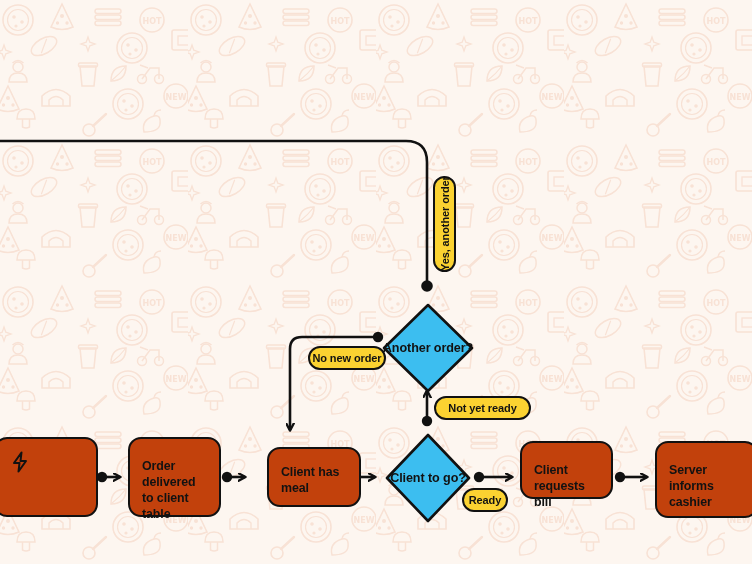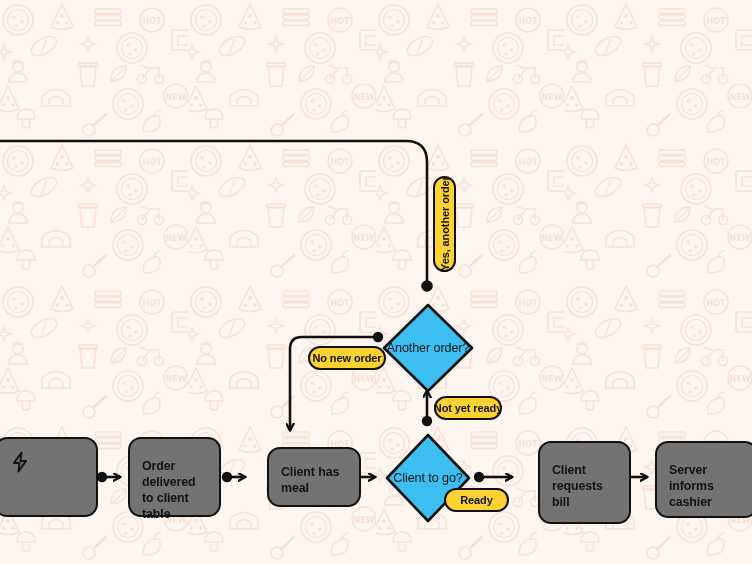--- a/index.html
+++ b/index.html
@@ -15,21 +15,21 @@
   }
   .bg-pattern{position:absolute;inset:0;width:752px;height:564px;z-index:0;pointer-events:none;}
   .layer{position:absolute;inset:0;width:752px;height:564px;}
   .edges{z-index:1;}
   .nodes{z-index:2;}
 
   
   .node{
     position:absolute;
     box-sizing:border-box;
-    background:#737373;
+    background:#c2410c;
     border:2.6px solid #111111;
     border-radius:13px;
     padding:10px 12px 12px 12px;
     display:flex;flex-direction:column;
     justify-content:flex-start;
   }
   .node .bolt{display:block;margin:2px 0 8px 2px;}
   .node .label{
     font-size:12.4px;
     font-weight:700;
@@ -40,21 +40,21 @@
   }
 
   
   .diamond{
     position:absolute;
     display:flex;align-items:center;justify-content:center;
   }
   .diamond svg{position:absolute;inset:0;}
   .diamond .dlabel{
     position:relative;z-index:2;
-    font-size:12.6px;font-weight:400;color:#121212;
+    font-size:12.6px;font-weight:700;color:#121212;
     letter-spacing:-0.1px;white-space:nowrap;
   }
 
   
   .pill{
     position:absolute;
     box-sizing:border-box;
     background:#FBD231;
     border:2.6px solid #111111;
     border-radius:999px;
@@ -250,21 +250,21 @@
 to client table</div>
     </div>
 
     <div class="node" style="left:253px;top:447px;width:94px;height:60px;margin-left:14px;">
       <svg class="bolt" width="20" height="22" viewBox="0 0 20 22" style="margin-bottom:4px;">
         <path d="M11.5 1.5 L4 12 L9.5 12 L8.5 20.5 L16 10 L10.5 10 Z" fill="none" stroke="#111111" stroke-width="2" stroke-linejoin="round"></path>
       </svg>
       <div class="label">Client has meal</div>
     </div>
 
-    <div class="node" style="left:538px;top:441px;width:93px;height:83px;">
+    <div class="node" style="left:520px;top:441px;width:93px;height:58px;">
       <svg class="bolt" width="20" height="22" viewBox="0 0 20 22">
         <path d="M11.5 1.5 L4 12 L9.5 12 L8.5 20.5 L16 10 L10.5 10 Z" fill="none" stroke="#111111" stroke-width="2" stroke-linejoin="round"></path>
       </svg>
       <div class="label">Client requests
 bill</div>
     </div>
 
     <div class="node" style="left:655px;top:441px;width:103px;height:77px;">
       <svg class="bolt" width="20" height="22" viewBox="0 0 20 22">
         <path d="M11.5 1.5 L4 12 L9.5 12 L8.5 20.5 L16 10 L10.5 10 Z" fill="none" stroke="#111111" stroke-width="2" stroke-linejoin="round"></path>
@@ -284,18 +284,18 @@
       <svg viewBox="0 0 96 94" width="96" height="94">
         <path d="M48 4 L92 47 L48 90 L4 47 Z" fill="#3CBEF0" stroke="#111111" stroke-width="2.6" stroke-linejoin="round"></path>
       </svg>
       <span class="dlabel">Another order?</span>
     </div>
 
     <div class="pill vert" style="left:433px;top:176px;width:23px;height:96px;">Yes, another order</div>
 
     <div class="pill" style="left:308px;top:346px;width:78px;height:24px;">No new order</div>
 
-    <div class="pill" style="left:434px;top:396px;width:68px;height:24px;">Not yet ready</div>
-
-    <div class="pill" style="left:444px;top:488px;width:65px;height:24px;">Ready</div>
+    <div class="pill" style="left:434px;top:396px;width:97px;height:24px;">Not yet ready</div>
+
+    <div class="pill" style="left:462px;top:488px;width:46px;height:24px;">Ready</div>
 
   </div>
 </div>
 
 </body></html>

